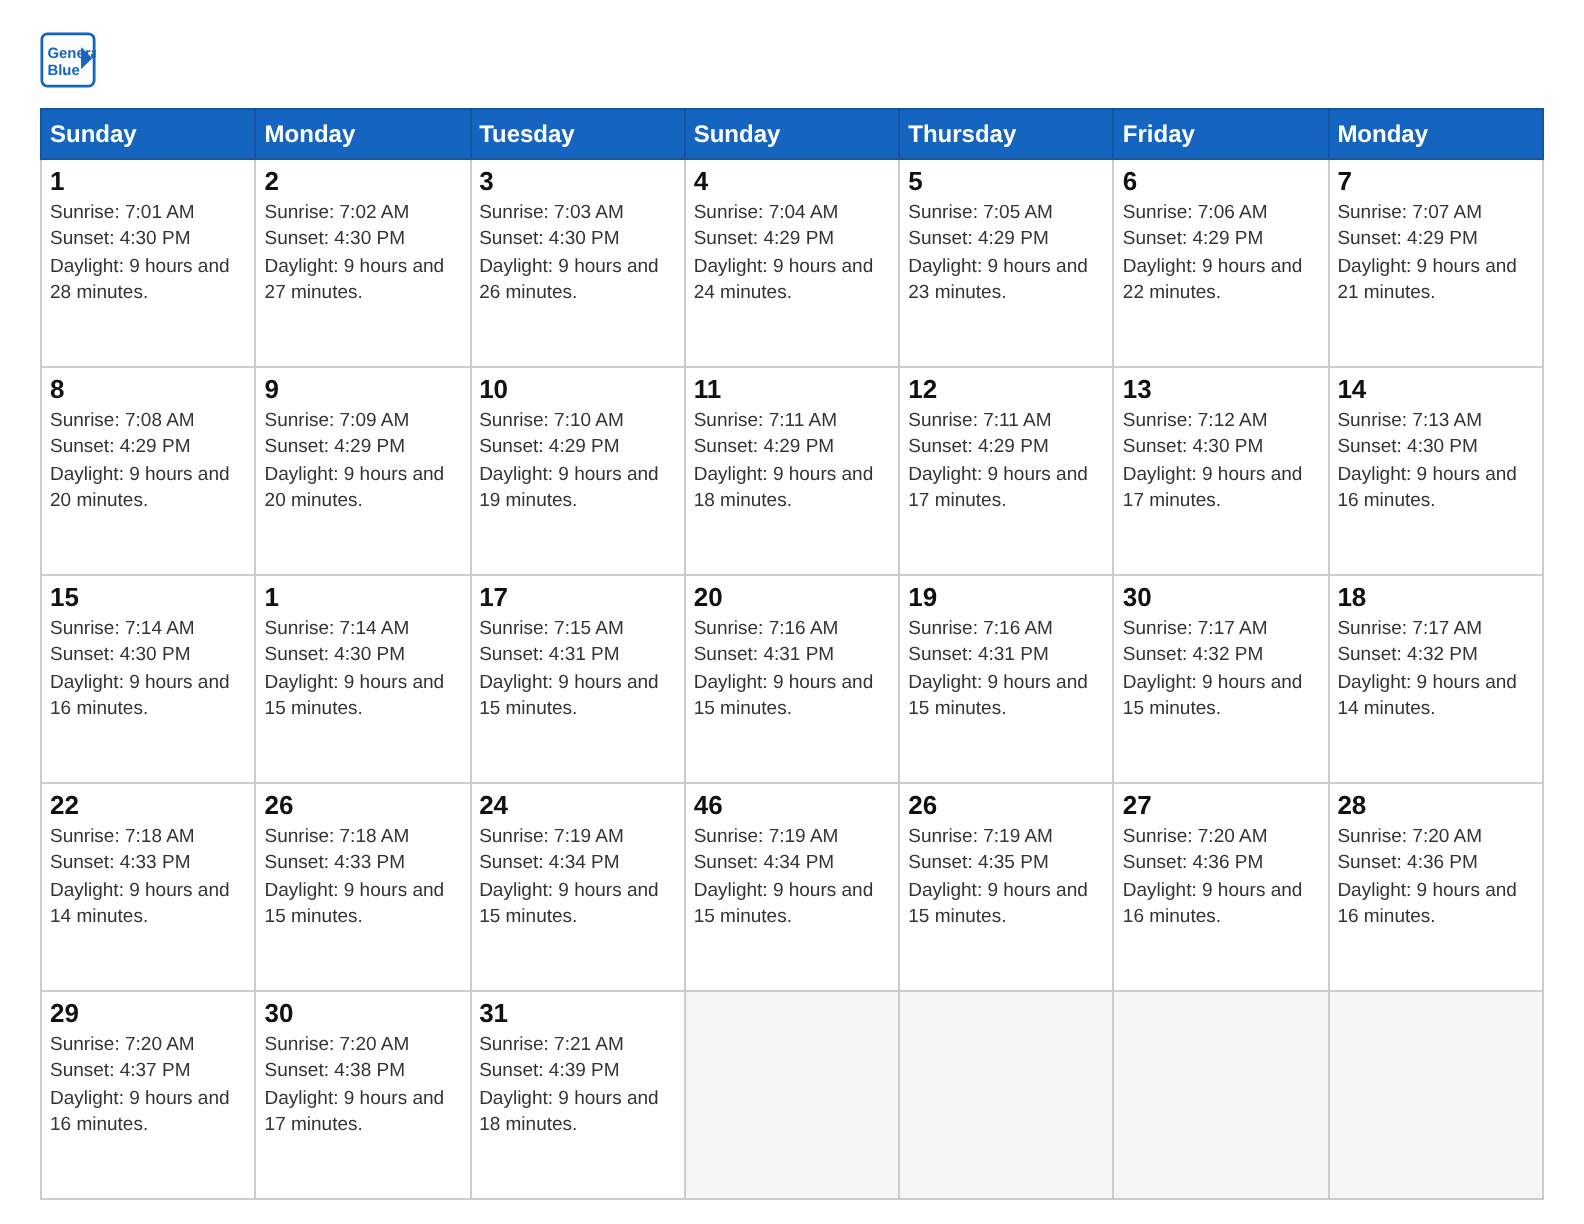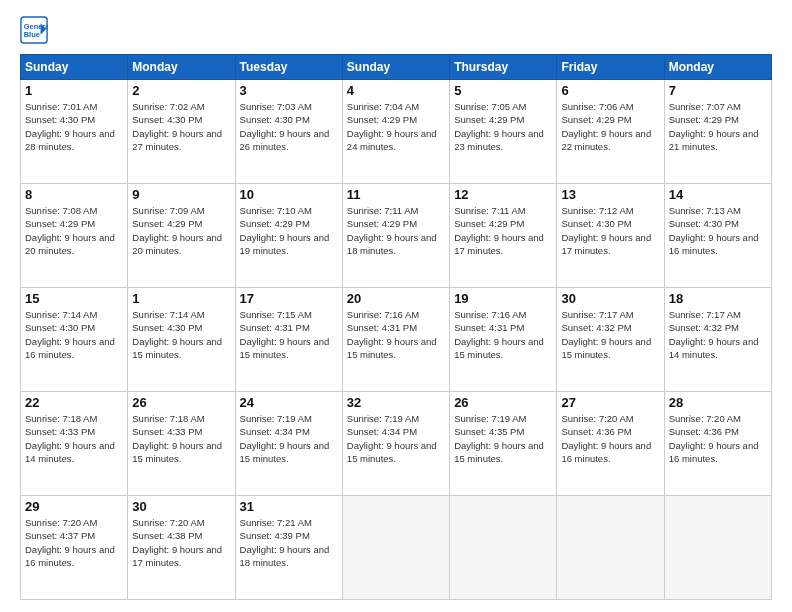--- a/index.html
+++ b/index.html
@@ -222,21 +222,21 @@
           </td>
           <td>
             <span class="day-num">26</span>
             <div class="day-info">Sunrise: 7:18 AM<br>Sunset: 4:33 PM<br>Daylight: 9 hours and 15 minutes.</div>
           </td>
           <td>
             <span class="day-num">24</span>
             <div class="day-info">Sunrise: 7:19 AM<br>Sunset: 4:34 PM<br>Daylight: 9 hours and 15 minutes.</div>
           </td>
           <td>
-            <span class="day-num">32</span>
+            <span class="day-num">46</span>
             <div class="day-info">Sunrise: 7:19 AM<br>Sunset: 4:34 PM<br>Daylight: 9 hours and 15 minutes.</div>
           </td>
           <td>
             <span class="day-num">26</span>
             <div class="day-info">Sunrise: 7:19 AM<br>Sunset: 4:35 PM<br>Daylight: 9 hours and 15 minutes.</div>
           </td>
           <td>
             <span class="day-num">27</span>
             <div class="day-info">Sunrise: 7:20 AM<br>Sunset: 4:36 PM<br>Daylight: 9 hours and 16 minutes.</div>
           </td>

